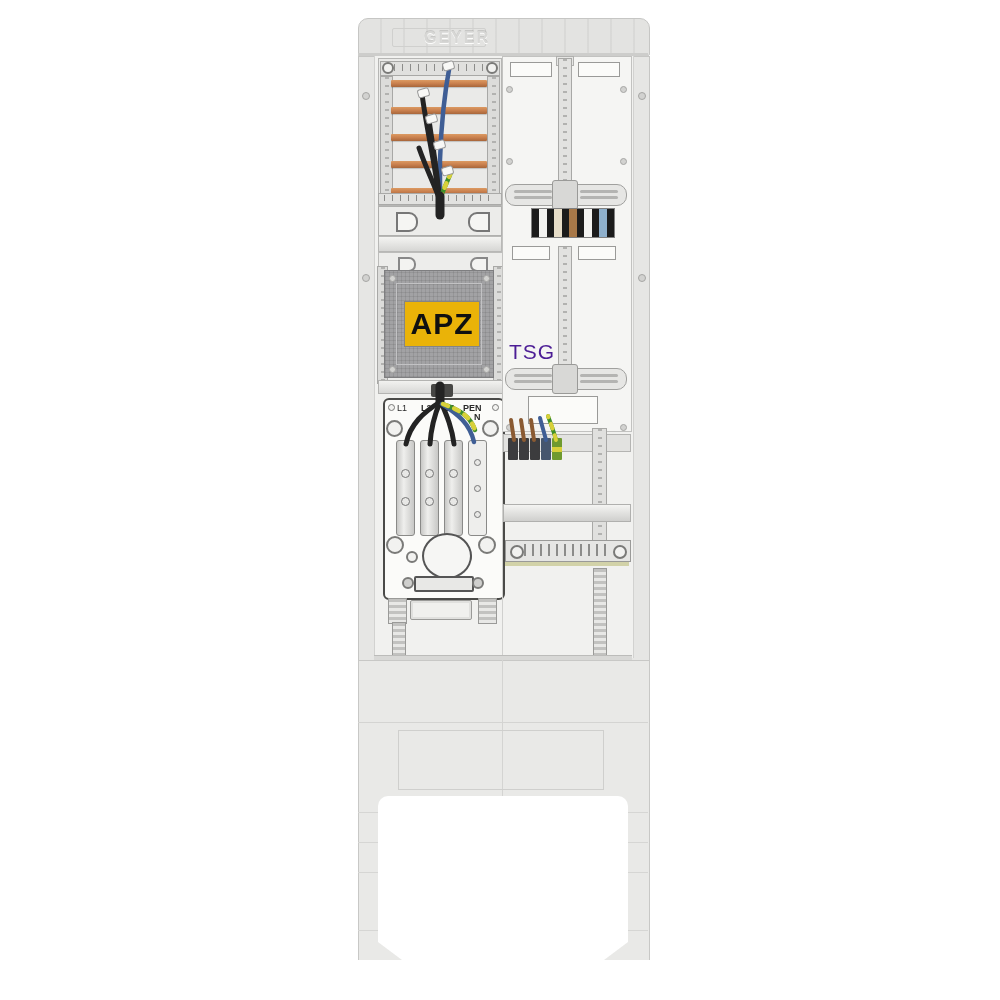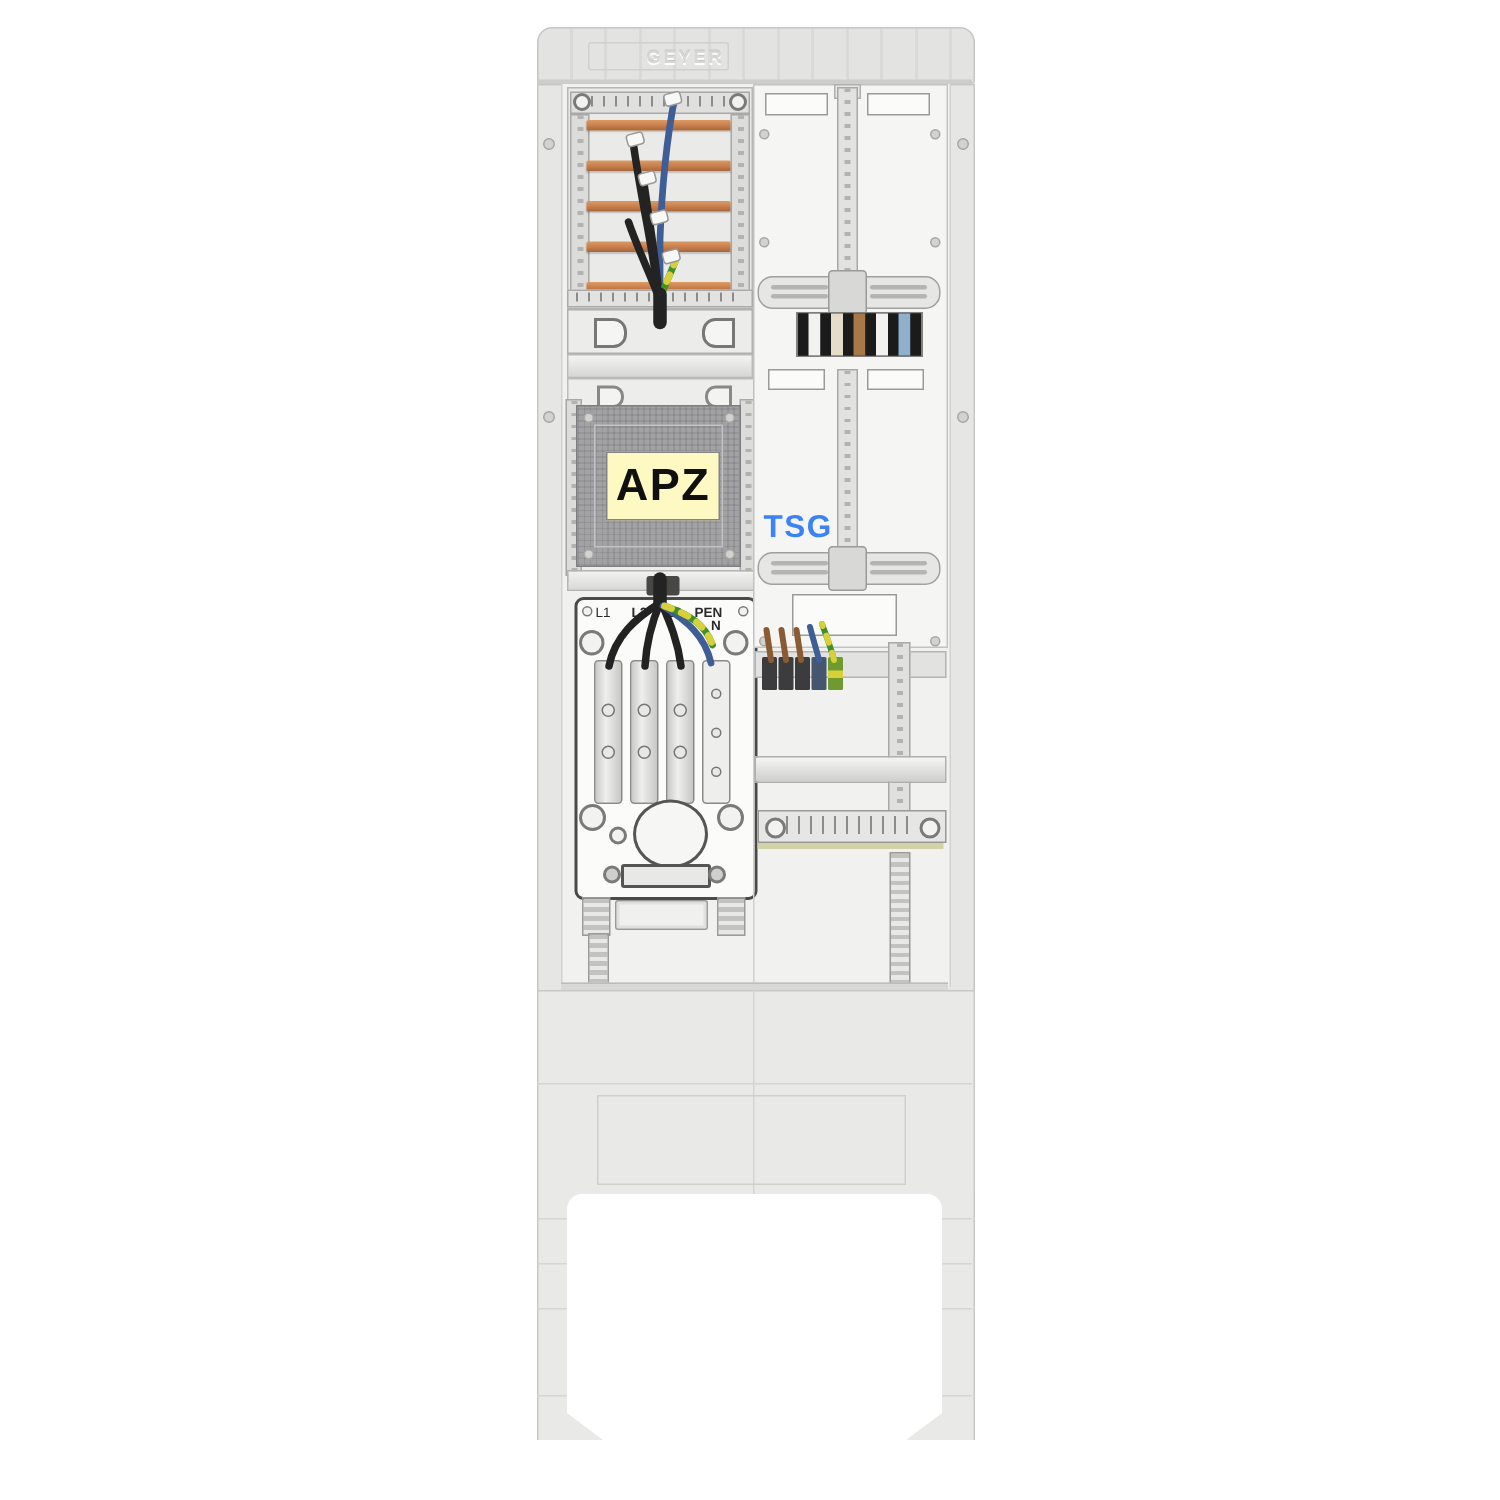--- a/index.html
+++ b/index.html
@@ -33,21 +33,21 @@
   .w-brown{stroke:var(--wire-brown);fill:none;stroke-linecap:round;}
 </style>
 </head>
 <body>
 
 <div id="canvas">
 
   <div class="abs" style="left:358px;top:18px;width:290px;height:36px;background:#e3e3e1;border:1px solid #c6c6c4;border-radius:10px 10px 2px 2px;
               background-image:repeating-linear-gradient(90deg,transparent 0 21px,rgba(0,0,0,.045) 21px 23px);"></div>
   <div class="abs" style="left:392px;top:28px;width:92px;height:17px;border:1px solid #d0d0ce;border-radius:2px;display:flex;align-items:center;justify-content:center;">
-    <span style="font-size:12px;font-weight:bold;letter-spacing:2px;color:#d7d7d5;text-shadow:0 1px 0 rgba(255,255,255,.9),0 -1px 0 rgba(0,0,0,.12);margin-left:36px;">GEYER</span>
+    <span style="font-size:16px;font-weight:bold;letter-spacing:2px;color:#d7d7d5;text-shadow:0 1px 0 rgba(255,255,255,.9),0 -1px 0 rgba(0,0,0,.12);margin-left:36px;">GEYER</span>
   </div>
   <div class="abs" style="left:358px;top:53px;width:290px;height:3px;background:#cdcdcb;"></div>
 
   <div class="abs" style="left:358px;top:56px;width:290px;height:604px;background:#e6e6e4;border:1px solid #c6c6c4;"></div>
   <div class="abs" style="left:374px;top:56px;width:258px;height:602px;background:#f1f1ef;border-left:1px solid #d2d2d0;border-right:1px solid #d2d2d0;"></div>
   <div class="screw" style="left:362px;top:92px;"></div>
   <div class="screw" style="left:638px;top:92px;"></div>
   <div class="screw" style="left:362px;top:274px;"></div>
   <div class="screw" style="left:638px;top:274px;"></div>
 
@@ -76,21 +76,21 @@
   <div class="abs" style="left:470px;top:257px;width:14px;height:11px;border:2px solid #888;border-radius:7px 0 0 7px;background:#f3f3f1;"></div>
   <div class="abs vholes" style="left:377px;top:266px;width:9px;height:116px;background-color:#dcdcda;border:1px solid #a8a8a6;"></div>
   <div class="abs vholes" style="left:493px;top:266px;width:9px;height:116px;background-color:#dcdcda;border:1px solid #a8a8a6;"></div>
   <div class="abs" style="left:384px;top:270px;width:108px;height:106px;background:var(--panel-dark);border:1px solid #7e7e80;
               background-image:repeating-linear-gradient(90deg,rgba(0,0,0,.08) 0 1px,transparent 1px 4px),repeating-linear-gradient(0deg,rgba(0,0,0,.08) 0 1px,transparent 1px 4px);"></div>
   <div class="abs" style="left:396px;top:283px;width:84px;height:80px;border:1px solid #c2c2c4;"></div>
   <div class="screw" style="left:389px;top:275px;width:5px;height:5px;"></div>
   <div class="screw" style="left:483px;top:275px;width:5px;height:5px;"></div>
   <div class="screw" style="left:389px;top:366px;width:5px;height:5px;"></div>
   <div class="screw" style="left:483px;top:366px;width:5px;height:5px;"></div>
-  <div class="abs" style="left:404px;top:301px;width:74px;height:44px;background:#fef9c3;border:1px solid #858583;display:flex;align-items:center;justify-content:center;">
+  <div class="abs" style="left:404px;top:301px;width:74px;height:44px;background:#eab308;border:1px solid #858583;display:flex;align-items:center;justify-content:center;">
     <span style="font-size:30px;font-weight:bold;color:#101010;letter-spacing:1px;">APZ</span>
   </div>
   <div class="abs" style="left:378px;top:380px;width:124px;height:12px;background:linear-gradient(180deg,#f2f2f0,#d8d8d6);border:1px solid #b4b4b2;"></div>
   <div class="abs" style="left:431px;top:384px;width:22px;height:13px;background:#474745;border-radius:2px;"></div>
 
   <div class="abs" style="left:383px;top:398px;width:118px;height:198px;background:#fbfbf9;border:2px solid #4a4a48;border-radius:6px;"></div>
   <div class="dotc" style="left:388px;top:404px;width:5px;height:5px;border-width:1px;"></div>
   <div class="dotc" style="left:492px;top:404px;width:5px;height:5px;border-width:1px;"></div>
   <span class="abs" style="left:397px;top:403px;font-size:9px;font-weight:normal;color:#2a2a2a;">L1</span>
   <span class="abs" style="left:421px;top:403px;font-size:9px;font-weight:bold;color:#2a2a2a;">L2</span>
@@ -153,21 +153,21 @@
       <div style="background: rgb(168, 120, 72);"></div>
       <div style="background: rgb(27, 27, 27);"></div>
       <div style="background: rgb(242, 242, 240);"></div>
       <div style="background: rgb(27, 27, 27);"></div>
       <div style="background: rgb(143, 176, 204);"></div>
       <div style="background: rgb(27, 27, 27);"></div>
     </div>
   <div class="cutout" style="left:512px;top:246px;width:36px;height:12px;"></div>
   <div class="cutout" style="left:578px;top:246px;width:36px;height:12px;"></div>
   <div class="abs vholes" style="left:558px;top:246px;width:12px;height:132px;background-color:#e2e2e0;border:1px solid #a8a8a6;"></div>
-  <span class="abs" style="left:509px;top:340px;font-size:21px;font-weight:bold;color:#3b82f6;letter-spacing:1px;">TSG</span>
+  <span class="abs" style="left:509px;top:340px;font-size:21px;font-weight:normal;color:#4c1d95;letter-spacing:1px;">TSG</span>
   <div class="bracket" style="top:368px;">
     <div class="slot" style="left:8px;top:5px;width:38px;"></div>
     <div class="slot" style="left:8px;top:11px;width:38px;"></div>
     <div class="slot" style="left:74px;top:5px;width:38px;"></div>
     <div class="slot" style="left:74px;top:11px;width:38px;"></div>
   </div>
   <div class="abs" style="left:552px;top:364px;width:24px;height:28px;background:#d8d8d6;border:1px solid #9a9a98;border-radius:3px;"></div>
   <div class="cutout" style="left:528px;top:396px;width:68px;height:26px;"></div>
   <div class="screw" style="left:506px;top:86px;width:5px;height:5px;"></div>
   <div class="screw" style="left:620px;top:86px;width:5px;height:5px;"></div>

